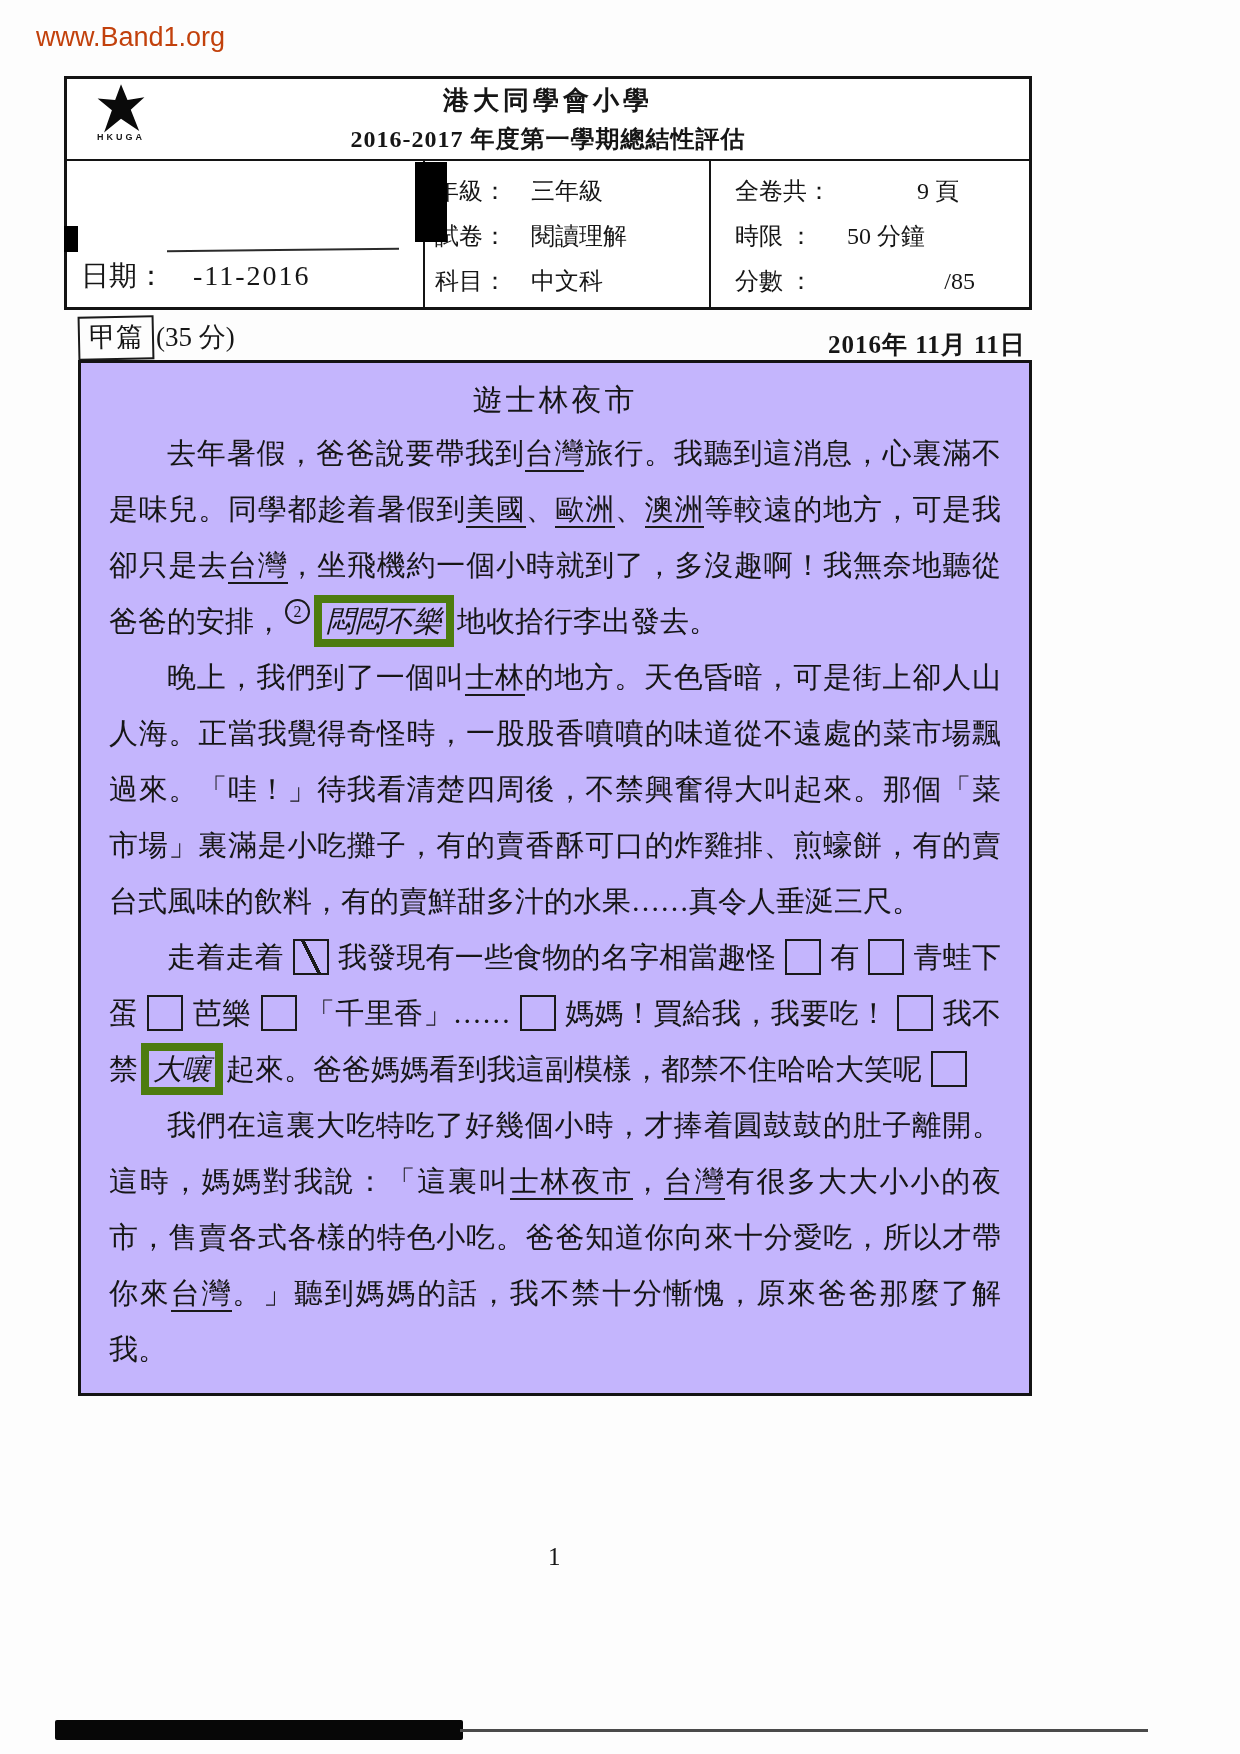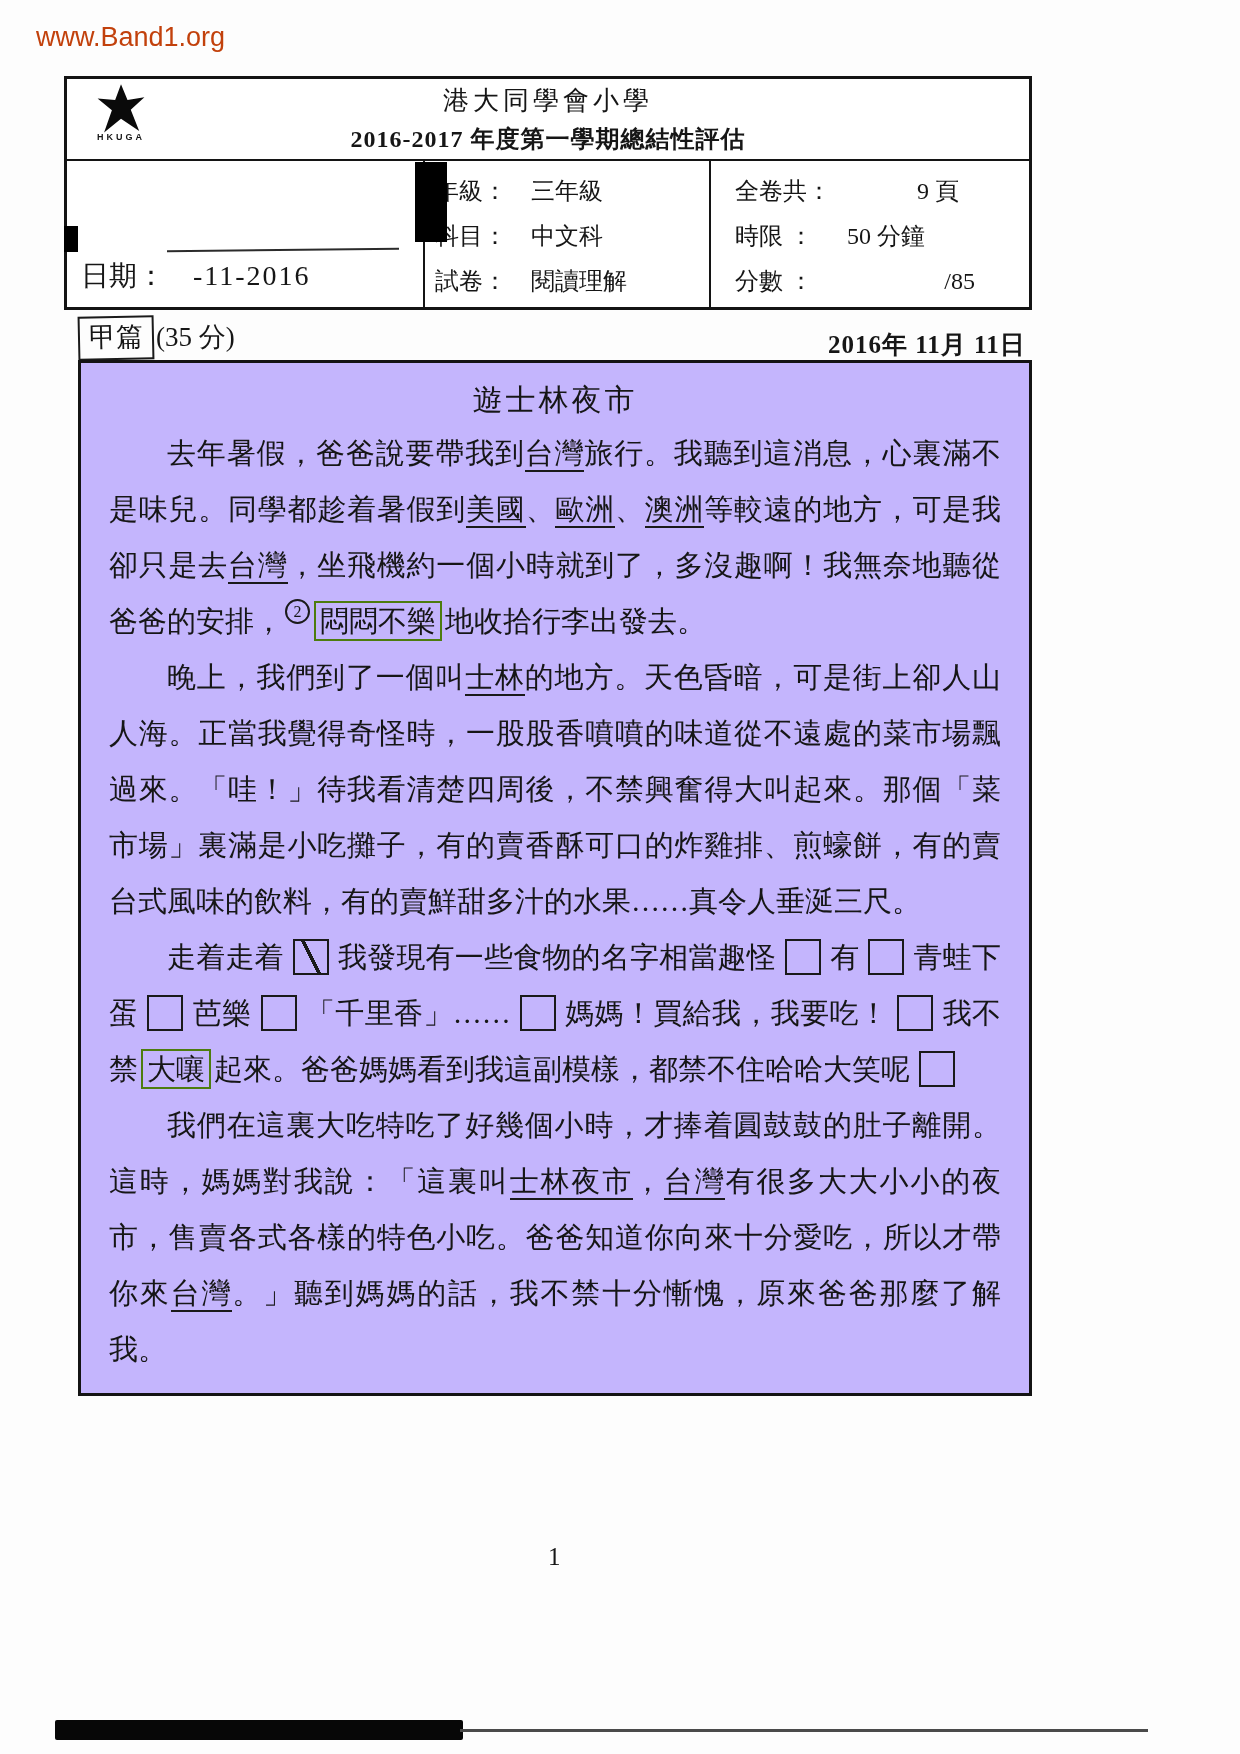--- a/index.html
+++ b/index.html
@@ -16,21 +16,21 @@
   
   .doc {
     position:absolute; left:64px; top:76px; width:968px;
     border:3px solid #141414; box-sizing:border-box; background:#fff;
   }
   .head-row { position:relative; display:flex; align-items:center; height:80px; border-bottom:2px solid #141414; }
   .logo { position:absolute; left:12px; top:4px; width:84px; text-align:center; }
   .logo svg { width:54px; height:52px; display:block; margin:0 auto; }
   .logo-text { display:block; font-family:"Liberation Sans",sans-serif; font-size:9px; letter-spacing:3px; margin-top:-3px; font-weight:700; }
   .titles { width:100%; text-align:center; }
-  .school { font-size:26px; font-weight:400; letter-spacing:4px; }
+  .school { font-size:26px; font-weight:700; letter-spacing:4px; }
   .subtitle { font-size:24px; font-weight:600; letter-spacing:1px; margin-top:5px; }
   .info-row { display:flex; height:146px; }
   .col-a { width:358px; border-right:2px solid #141414; position:relative; box-sizing:border-box; }
   .name-line { position:absolute; left:100px; top:88px; width:232px; border-top:2.5px solid #2b2b2b; transform:rotate(-0.6deg); }
   .date-row { position:absolute; left:14px; bottom:12px; font-size:28px; }
   .date-row .val { margin-left:28px; letter-spacing:2px; }
   .col-b { width:286px; border-right:2px solid #141414; padding:8px 0 0 10px; box-sizing:border-box; }
   .col-c { flex:1; padding:8px 54px 0 24px; box-sizing:border-box; }
   .irow { display:flex; height:45px; line-height:45px; font-size:24px; }
   .col-b .val { margin-left:24px; }
@@ -44,21 +44,21 @@
   .stamp { position:absolute; left:828px; top:328px; font-size:25px; font-weight:700; letter-spacing:1px; }
   
   .essay {
     position:absolute; left:78px; top:360px; width:954px;
     border:3px solid #141414; box-sizing:border-box;
     padding:12px 28px 16px; background:#c4b5fd;
   }
   .essay-title { text-align:center; font-size:30px; letter-spacing:3px; line-height:50px; }
   .para { margin:0; font-size:29px; line-height:56px; text-align:justify; text-indent:2em; }
   .seg-u { border-bottom:2px solid #1a1a1a; padding-bottom:1px; }
-  .seg-box { border:2px solid #4d7c0f; padding:2px 4px; margin:0 3px; }
+  .seg-box { border:8px solid #4d7c0f; padding:2px 4px; margin:0 3px;font-style:italic; }
   .seg-blank, .seg-slashbox {
     display:inline-block; width:36px; height:36px; border:2.5px solid #1a1a1a;
     box-sizing:border-box; vertical-align:-8px; margin:0 9px;
   }
   .seg-slashbox { background:linear-gradient(63deg, transparent 46%, #1a1a1a 46%, #1a1a1a 54%, transparent 54%); }
   .seg-circle {
     display:inline-block; width:25px; height:25px; border:2px solid #1a1a1a; border-radius:50%;
     box-sizing:border-box; font-size:16px; line-height:21px; text-align:center;
     vertical-align:14px; margin:0 1px 0 2px; text-indent:0;
   }
@@ -93,26 +93,26 @@
         <div class="date-row">
           <span class="lbl">日期：</span><span class="val">-11-2016</span>
         </div>
       </div>
       <div class="col-b">
         <div class="irow">
           <span class="lbl">年級：</span>
             <span class="val">三年級</span>
         </div>
         <div class="irow">
+          <span class="lbl">試卷：</span>
+            <span class="val">閱讀理解</span>
+        </div>
+        <div class="irow">
           <span class="lbl">科目：</span>
             <span class="val">中文科</span>
-        </div>
-        <div class="irow">
-          <span class="lbl">試卷：</span>
-            <span class="val">閱讀理解</span>
         </div>
       </div>
       <div class="col-c">
         <div class="irow">
           <span class="lbl">全卷共：</span>
             <span class="val v1">9 頁</span>
         </div>
         <div class="irow">
           <span class="lbl">時限 ：</span>
             <span class="val v2">50 分鐘</span>

